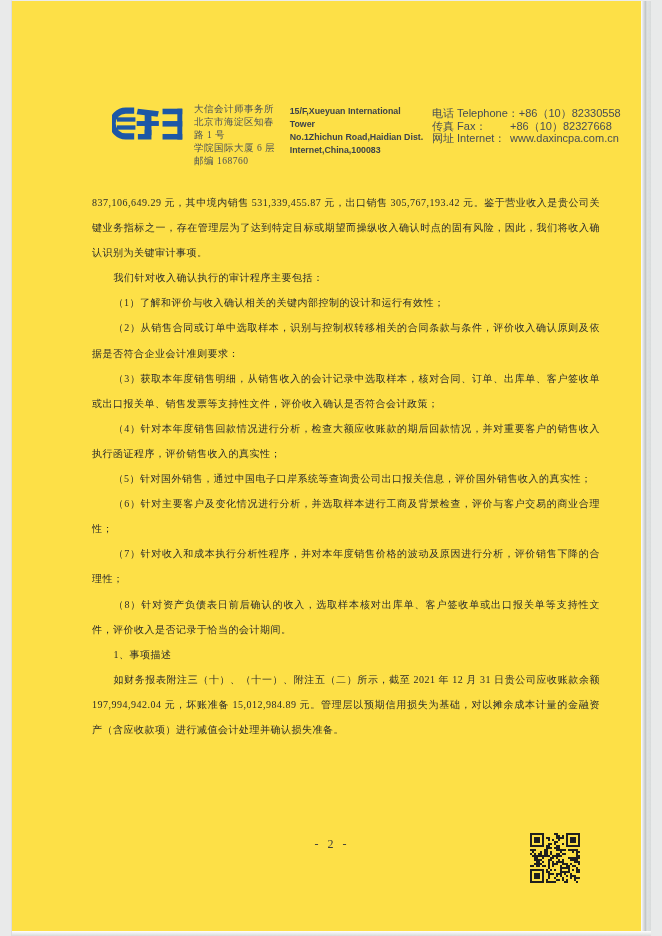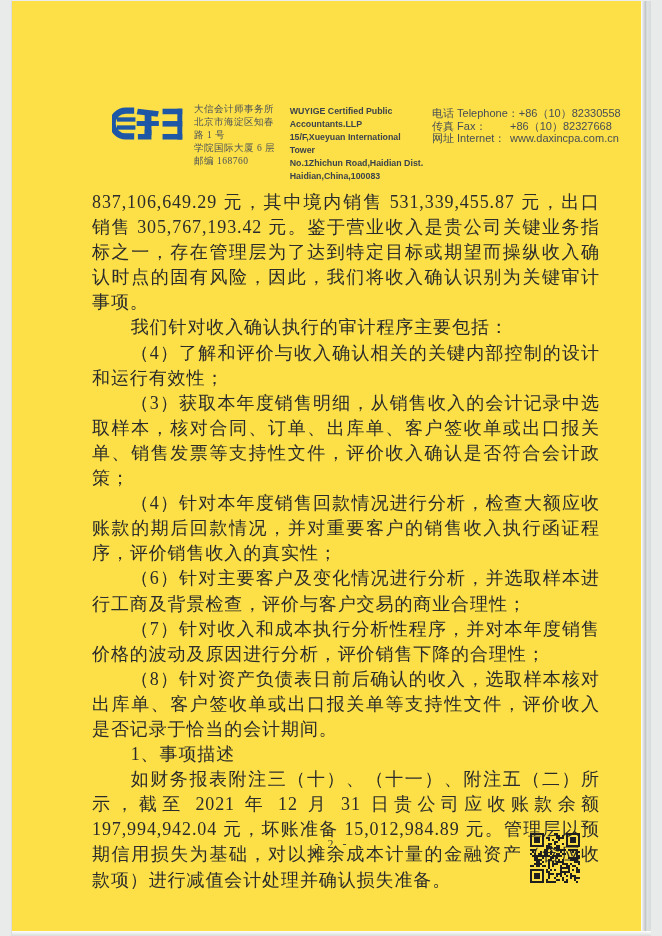--- a/index.html
+++ b/index.html
@@ -25,21 +25,21 @@
   .logo{width:74px;height:46px;flex:0 0 auto;margin-top:2px;}
   .firm-cn{margin-left:8px;width:98px;font-size:9.5px;line-height:13px;color:#4a5058;letter-spacing:.5px;}
   .firm-en{margin-left:8px;width:150px;font-family:"Liberation Sans","DejaVu Sans",sans-serif;
     font-size:8.8px;font-weight:700;line-height:13px;color:#3d434b;margin-top:2px;}
   .contact{margin-left:8px;width:180px;font-size:11px;line-height:12.5px;color:#474d55;margin-top:4px;
     font-family:"Liberation Sans","DejaVu Sans",sans-serif;}
   .contact .row{display:flex;white-space:nowrap;}
   .contact .lab{flex:0 0 78px;}
   
   .doc{position:absolute;left:80px;top:189px;width:508px;
-    font-size:18px;line-height:25.1px;text-align:justify;letter-spacing:.05em;color:#2b2b2b;}
+    font-size:10px;line-height:25.1px;text-align:justify;letter-spacing:.05em;color:#2b2b2b;}
   .doc p{margin:0;text-indent:2.15em;}
   .doc p.continuation{text-indent:0;}
   
   .page-number{position:absolute;left:0;top:836px;width:640px;text-align:center;
     font-size:12px;color:#3c3c3c;letter-spacing:3px;}
   .qr{position:absolute;left:518px;top:831px;width:50px;height:52px;}
   .qr svg{width:100%;height:100%;}
 </style>
 </head>
 <body>
@@ -70,47 +70,48 @@
         </g>
       </svg>
     </div>
     <div class="firm-cn">
       <div>大信会计师事务所</div>
       <div>北京市海淀区知春路 1 号</div>
       <div>学院国际大厦 6 层</div>
       <div>邮编 168760</div>
     </div>
     <div class="firm-en">
-      <div>WUYIGE Certified Public Accountants.LLP</div>
       <div>15/F,Xueyuan International Tower</div>
       <div>No.1Zhichun Road,Haidian Dist.</div>
-      <div>Haidian,China,100083</div>
+      <div>Internet,China,100083</div>
     </div>
     <div class="contact">
       <div class="row">
         <span class="lab">电话 Telephone：</span>
         <span>+86（10）82330558</span>
       </div>
       <div class="row">
         <span class="lab">传真 Fax：</span>
         <span>+86（10）82327668</span>
       </div>
       <div class="row">
         <span class="lab">网址 Internet：</span>
         <span>www.daxincpa.com.cn</span>
       </div>
     </div>
   </div>
 
   <div class="doc">
     <p class="continuation">837,106,649.29 元，其中境内销售 531,339,455.87 元，出口销售 305,767,193.42 元。鉴于营业收入是贵公司关键业务指标之一，存在管理层为了达到特定目标或期望而操纵收入确认时点的固有风险，因此，我们将收入确认识别为关键审计事项。</p>
     <p>我们针对收入确认执行的审计程序主要包括：</p>
-    <p>（4）了解和评价与收入确认相关的关键内部控制的设计和运行有效性；</p>
+    <p>（1）了解和评价与收入确认相关的关键内部控制的设计和运行有效性；</p>
+    <p>（2）从销售合同或订单中选取样本，识别与控制权转移相关的合同条款与条件，评价收入确认原则及依据是否符合企业会计准则要求：</p>
     <p>（3）获取本年度销售明细，从销售收入的会计记录中选取样本，核对合同、订单、出库单、客户签收单或出口报关单、销售发票等支持性文件，评价收入确认是否符合会计政策；</p>
     <p>（4）针对本年度销售回款情况进行分析，检查大额应收账款的期后回款情况，并对重要客户的销售收入执行函证程序，评价销售收入的真实性；</p>
+    <p>（5）针对国外销售，通过中国电子口岸系统等查询贵公司出口报关信息，评价国外销售收入的真实性；</p>
     <p>（6）针对主要客户及变化情况进行分析，并选取样本进行工商及背景检查，评价与客户交易的商业合理性；</p>
     <p>（7）针对收入和成本执行分析性程序，并对本年度销售价格的波动及原因进行分析，评价销售下降的合理性；</p>
     <p>（8）针对资产负债表日前后确认的收入，选取样本核对出库单、客户签收单或出口报关单等支持性文件，评价收入是否记录于恰当的会计期间。</p>
     <p>1、事项描述</p>
     <p>如财务报表附注三（十）、（十一）、附注五（二）所示，截至 2021 年 12 月 31 日贵公司应收账款余额 197,994,942.04 元，坏账准备 15,012,984.89 元。管理层以预期信用损失为基础，对以摊余成本计量的金融资产（含应收款项）进行减值会计处理并确认损失准备。</p>
   </div>
 
   <div class="page-number">- 2 -</div>
 
   <div class="qr" id="qr"><svg viewBox="0 0 50 50" shape-rendering="crispEdges" xmlns="http://www.w3.org/2000/svg">

